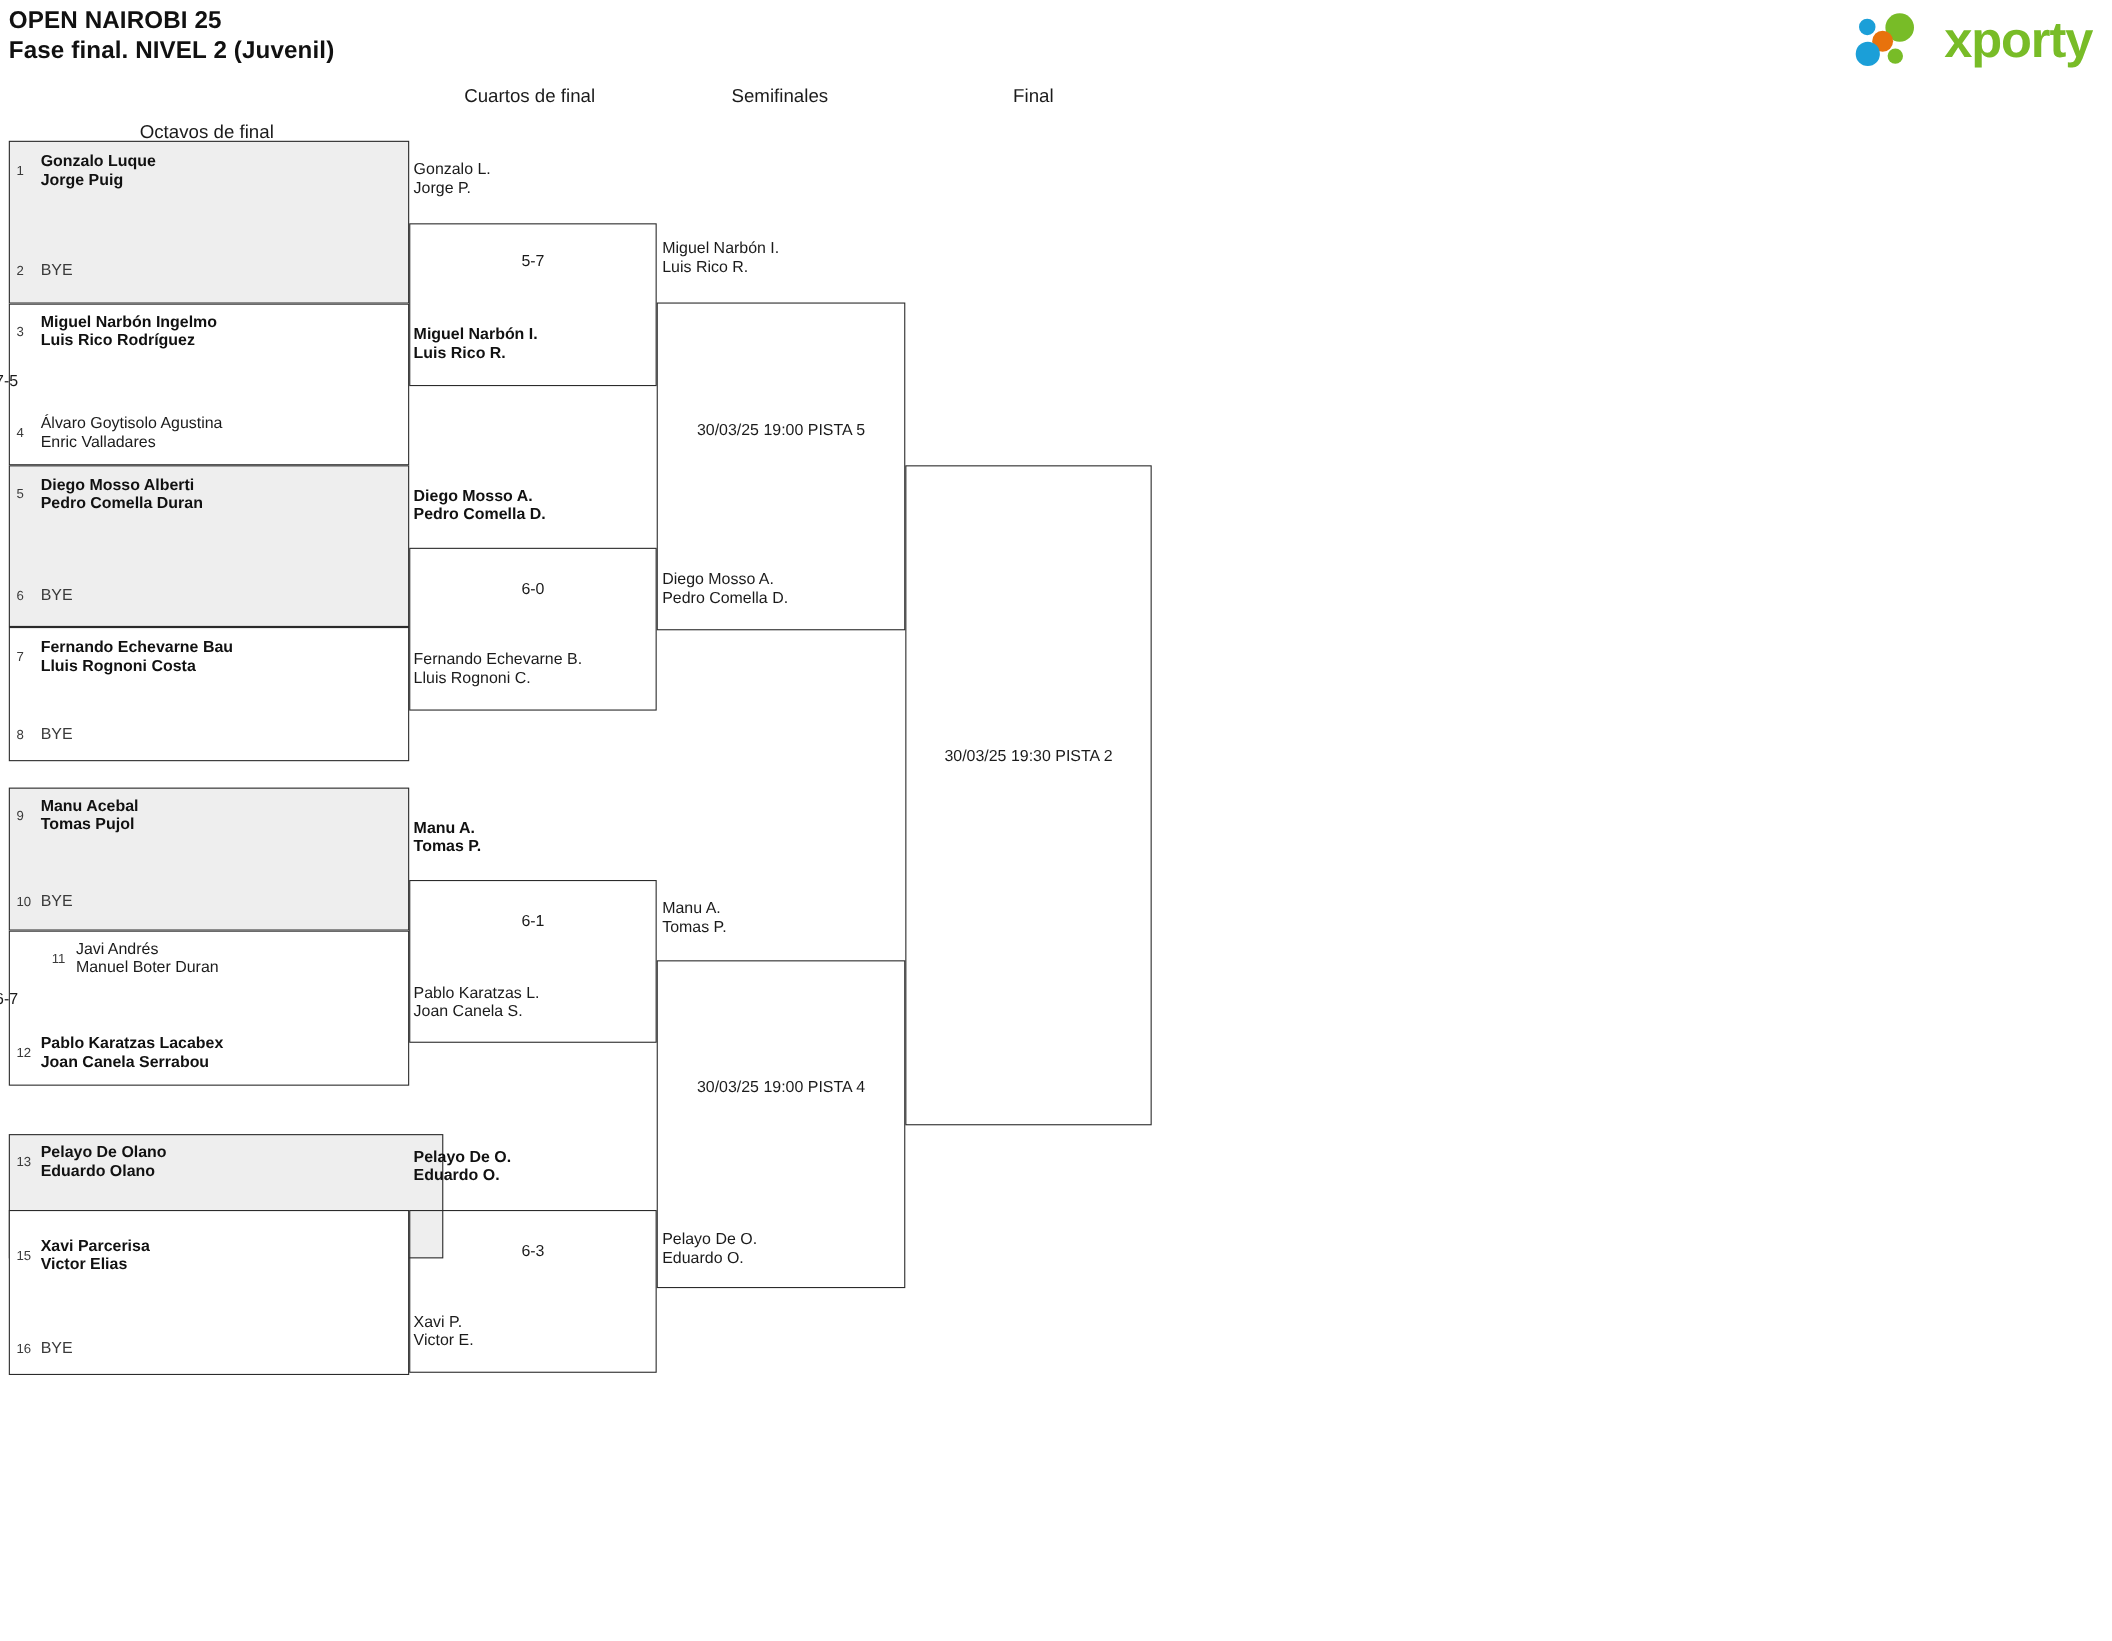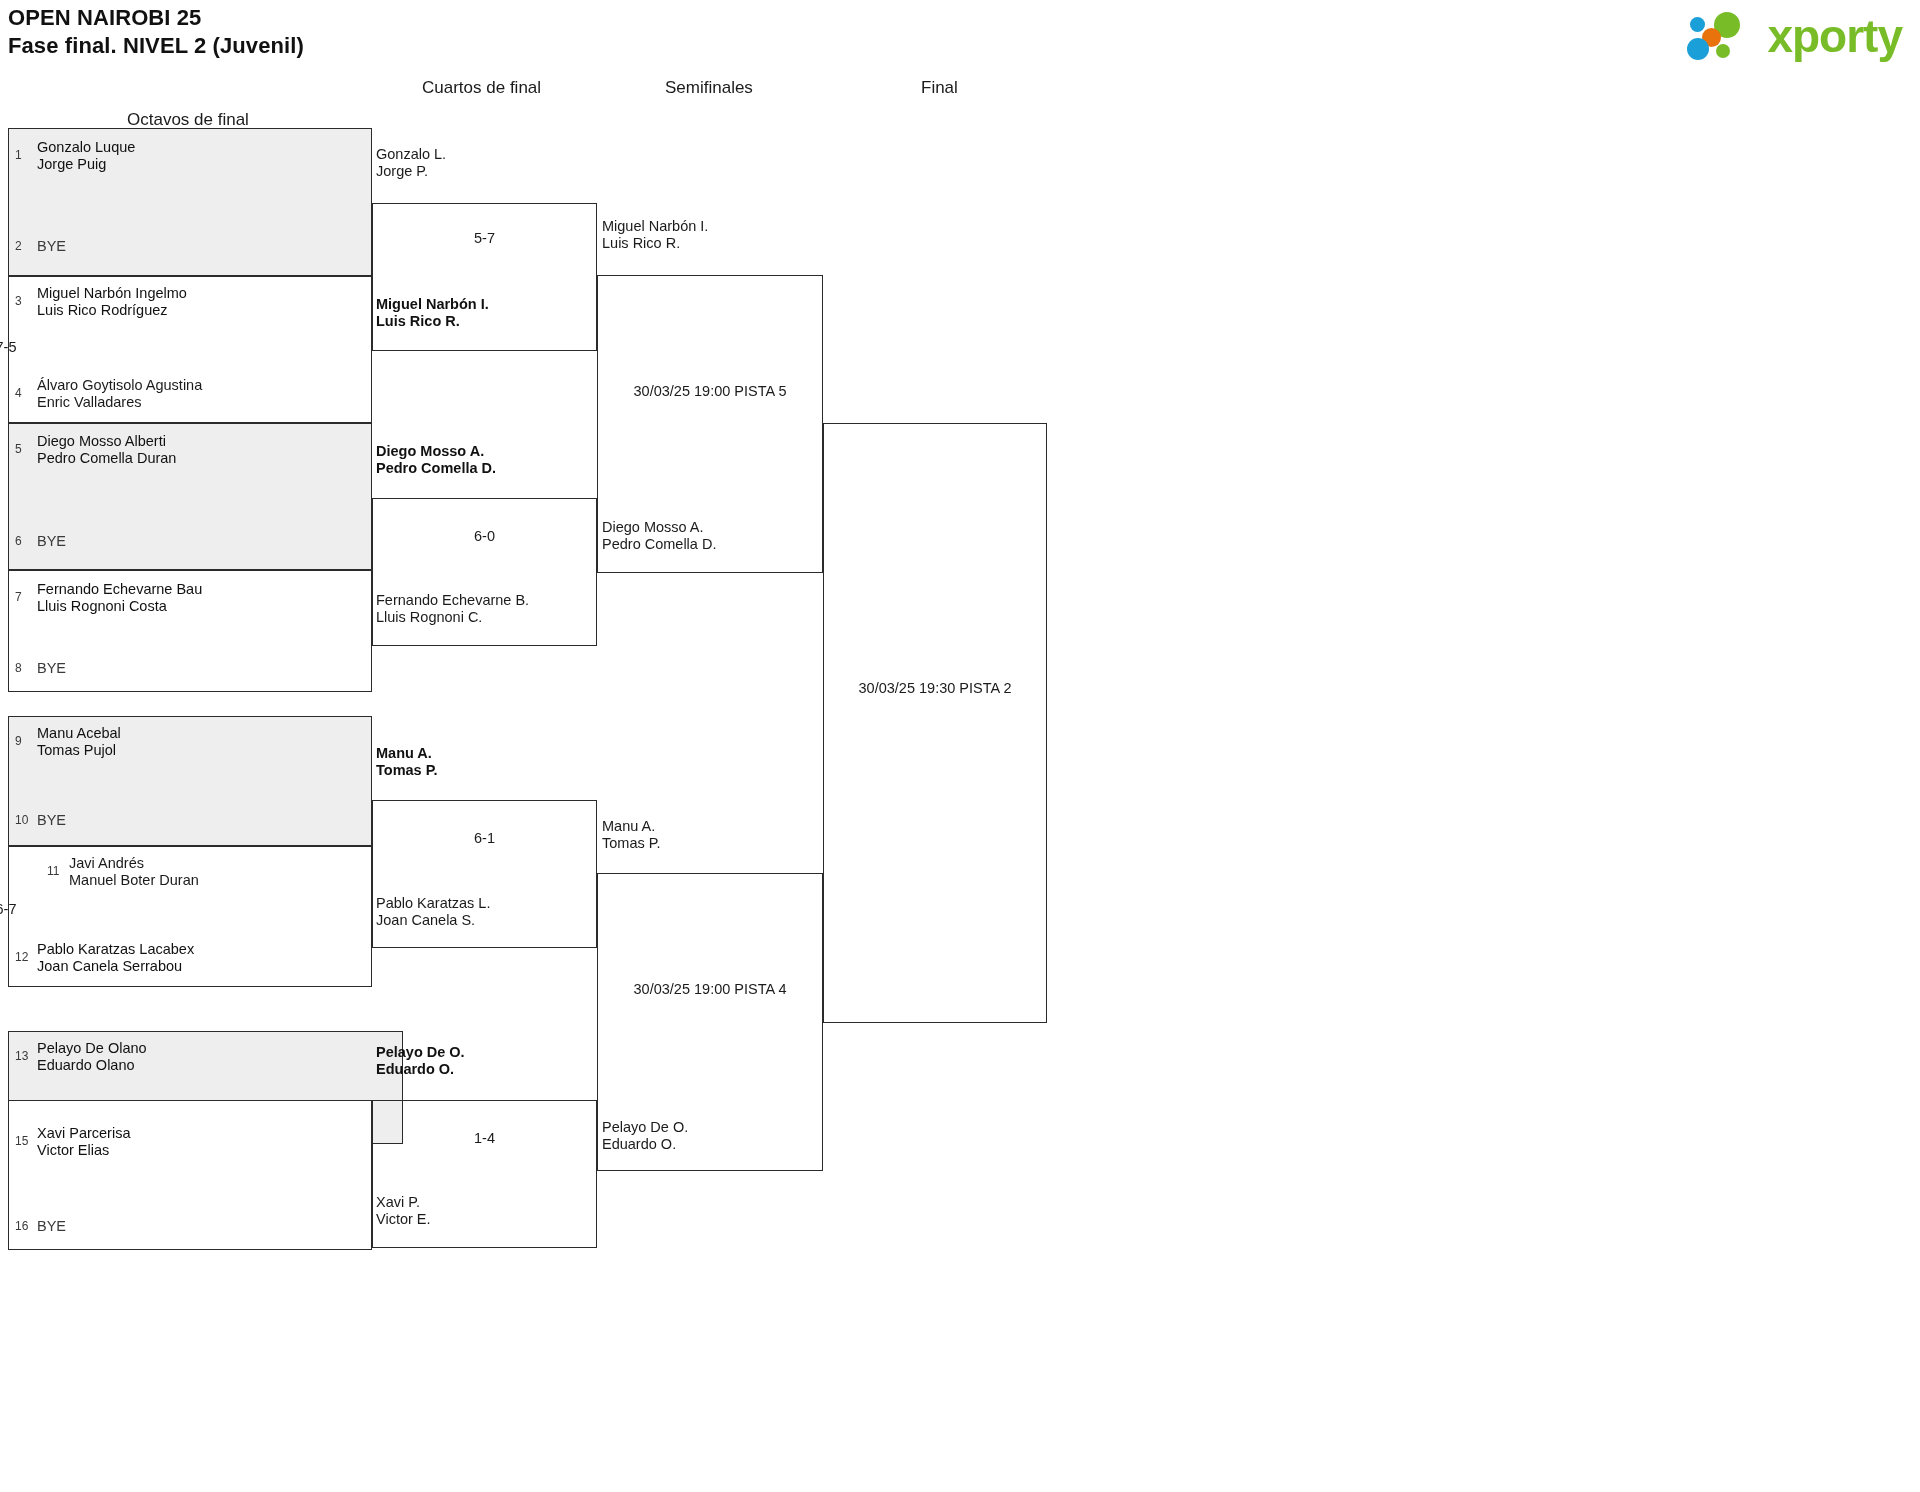--- a/index.html
+++ b/index.html
@@ -114,21 +114,21 @@
     flex: 0 0 22px;
     text-align: left;
     line-height: 15px;
     padding-top: 9px;
   }
   .seed-names {
     font-size: 14.5px;
     line-height: 17px;
     color: #1b1b1b;
   }
-  .seed-names.winner { font-weight: normal; color: #111111; }
+  .seed-names.winner { font-weight: bold; color: #111111; }
   .seed-names.bye {
     font-size: 14.5px;
     color: #3a3a3a;
     line-height: 15px;
   }
   .seed-row.bye-row .seed-num { padding-top: 0px; }
 
   .r1-score {
     position: absolute;
     font-size: 14.5px;
@@ -362,21 +362,21 @@
 
   <div class="conn-box" style="left:372px; top:1100px; width:225px; height:148px;"></div>
   <div class="slot-names winner" style="left:376px; top:1044px;">
     <span>Pelayo De O.</span><br>
     <span>Eduardo O.</span>
   </div>
   <div class="slot-names" style="left:376px; top:1194px;">
     <span>Xavi P.</span><br>
     <span>Victor E.</span>
   </div>
-  <div class="match-score" style="left:372px; top:1130px; width:225px;">1-4</div>
+  <div class="match-score" style="left:372px; top:1130px; width:225px;">6-3</div>
 
   <div class="conn-box" style="left:597px; top:275px; width:226px; height:298px;"></div>
   <div class="slot-names" style="left:602px; top:218px;">
     <span>Miguel Narbón I.</span><br>
     <span>Luis Rico R.</span>
   </div>
   <div class="slot-names" style="left:602px; top:519px;">
     <span>Diego Mosso A.</span><br>
     <span>Pedro Comella D.</span>
   </div>

